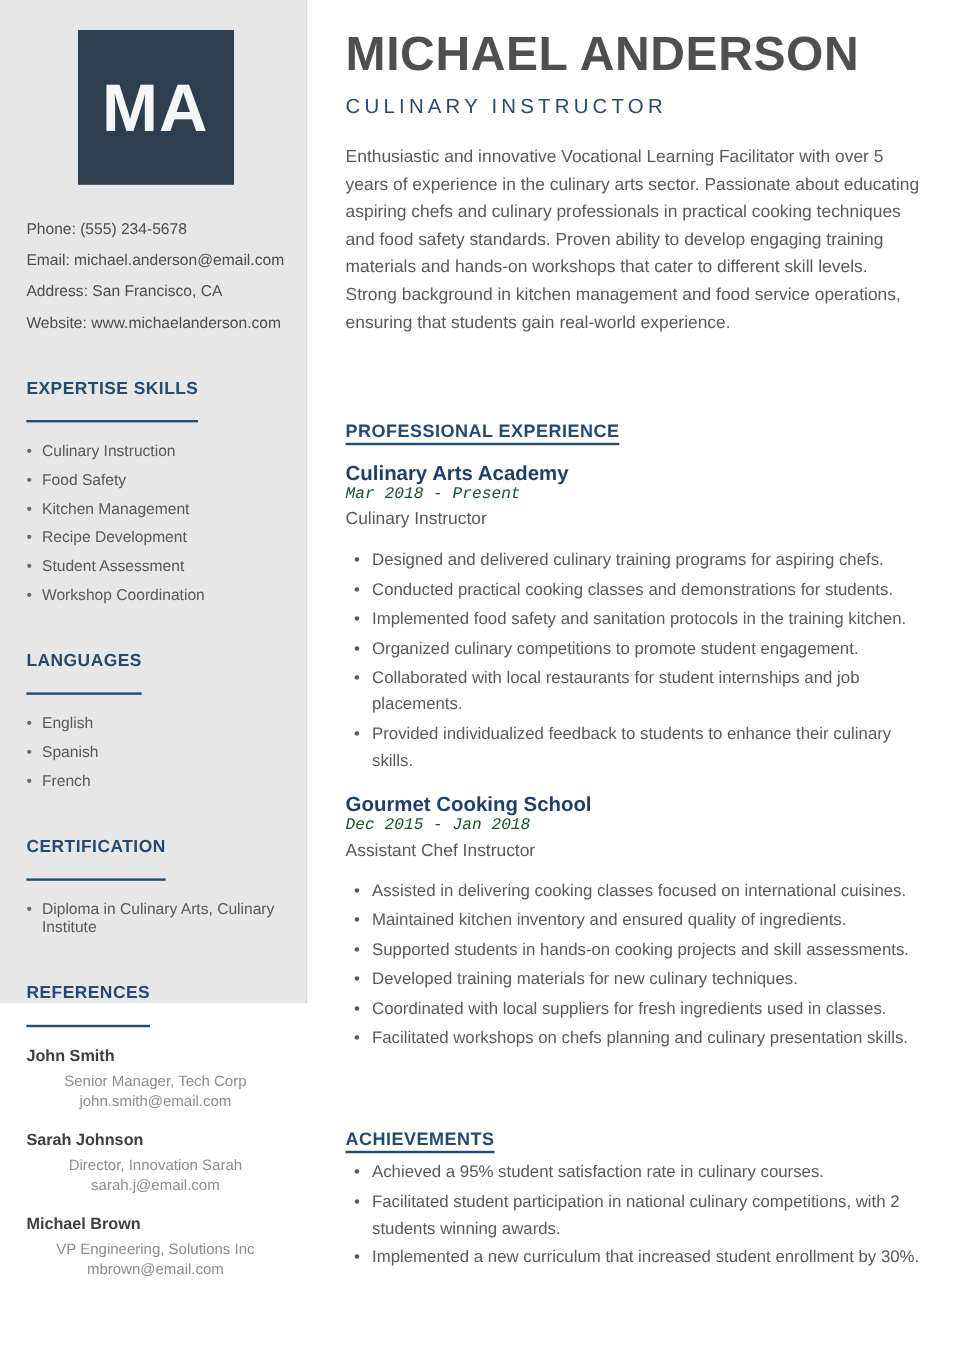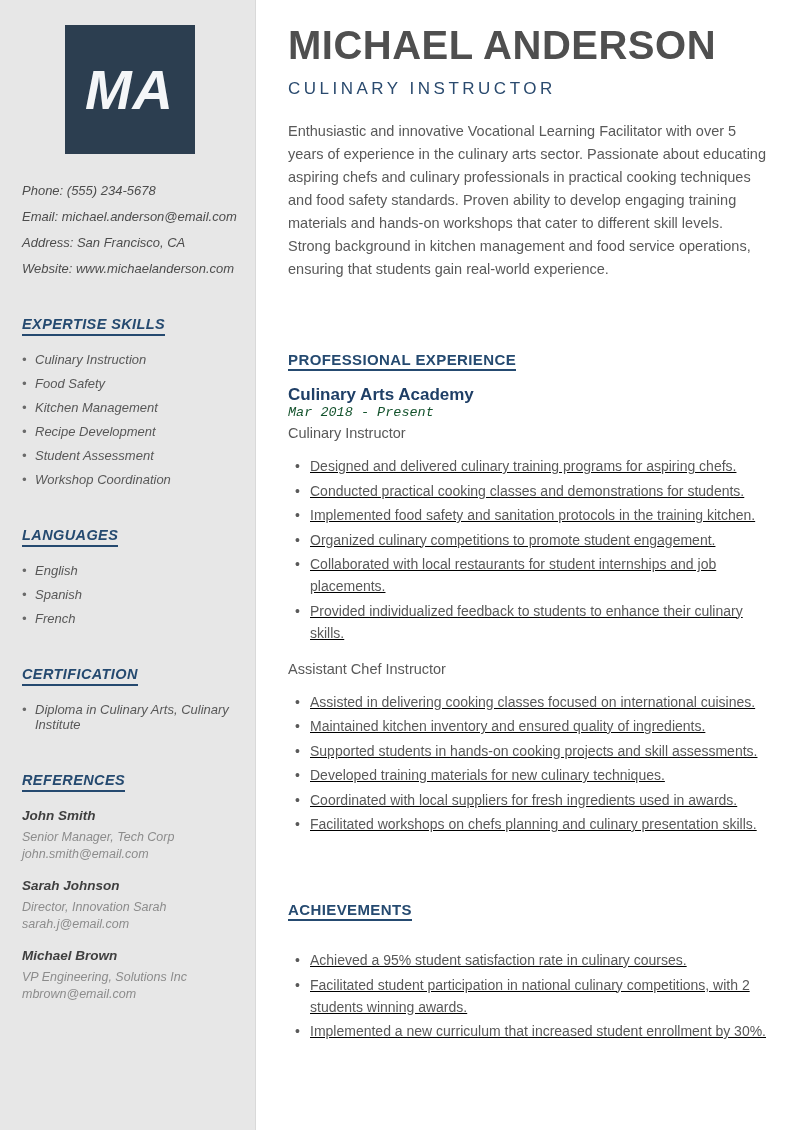--- a/index.html
+++ b/index.html
@@ -8,25 +8,24 @@
     font-family: "Liberation Sans", sans-serif;
     background: #ffffff;
     display: flex;
     overflow: hidden;
   }
 
   
   .sidebar {
     width: 256px;
     min-width: 256px;
-    height: 1130px;
+    height: 836px;
     background: #e7e7e7;
     padding: 25px 18px 0 22px;
     border-right: 1px solid #d9d9d9;
-    font-style: italic;
   }
   .monogram {
     width: 130px;
     height: 129px;
     background: #2c3e50;
     margin: 0 auto;
     display: flex;
     align-items: center;
     justify-content: center;
     color: #f4f6f8;
@@ -45,21 +44,21 @@
     margin-top: 40px;
     margin-bottom: 16px;
     font-size: 14.5px;
     font-weight: bold;
     color: #254a70;
     letter-spacing: 0.4px;
   }
   .side-heading span {
     display: inline-block;
     border-bottom: 2px solid #254a70;
-    padding-bottom: 2px;
+    padding-bottom: 18px;
   }
   ul.side-list { list-style: none; }
   ul.side-list li {
     font-size: 13px;
     color: #585858;
     line-height: 15px;
     margin-bottom: 9px;
     padding-left: 13px;
     position: relative;
   }
@@ -73,20 +72,21 @@
   .ref-name {
     font-size: 13.5px;
     font-weight: bold;
     color: #3f3f3f;
     margin-bottom: 6px;
   }
   .ref-title, .ref-email {
     font-size: 12.5px;
     color: #8c8c8c;
     line-height: 17px;
+    text-align: center;
   }
 
   
   .main {
     flex: 1;
     padding: 24px 32px 0 32px;
   }
   .person-name {
     font-size: 40px;
     font-weight: bold;
@@ -135,36 +135,36 @@
     font-size: 13.5px;
     font-style: italic;
     color: #14532d;
     font-family: Liberation Mono, monospace;
   }
   .job-role {
     margin-top: 5px;
     font-size: 14.5px;
     color: #595959;
   }
-  ul.main-list { list-style: none; margin-top: 14px; text-decoration: underline; }
+  ul.main-list { list-style: none; margin-top: 14px; }
   ul.main-list li {
     font-size: 14px;
     color: #595959;
     line-height: 22px;
     margin-bottom: 2.5px;
     padding-left: 22px;
     position: relative;
   }
   ul.main-list li::before {
     content: "•";
     position: absolute;
     left: 7px;
     color: #595959;
   }
-  ul.main-list.achievements { margin-top: 28px; }
+  ul.main-list.achievements { margin-top: 4px; }
 </style>
 </head>
 <body>
 
 <aside class="sidebar">
   <div class="monogram">
     <span>MA</span>
   </div>
 
   <div class="contact">
@@ -231,27 +231,31 @@
       <li>Designed and delivered culinary training programs for aspiring chefs.</li>
       <li>Conducted practical cooking classes and demonstrations for students.</li>
       <li>Implemented food safety and sanitation protocols in the training kitchen.</li>
       <li>Organized culinary competitions to promote student engagement.</li>
       <li>Collaborated with local restaurants for student internships and job placements.</li>
       <li>Provided individualized feedback to students to enhance their culinary skills.</li>
     </ul>
   </section>
 
   <section class="job" style="margin-top:17px;">
+    <div class="job-header">
+      <span class="job-company">Gourmet Cooking School</span>
+      <span class="job-dates">Dec 2015 - Jan 2018</span>
+    </div>
     <div class="job-role">Assistant Chef Instructor</div>
     <ul class="main-list">
       <li>Assisted in delivering cooking classes focused on international cuisines.</li>
       <li>Maintained kitchen inventory and ensured quality of ingredients.</li>
       <li>Supported students in hands-on cooking projects and skill assessments.</li>
       <li>Developed training materials for new culinary techniques.</li>
-      <li>Coordinated with local suppliers for fresh ingredients used in awards.</li>
+      <li>Coordinated with local suppliers for fresh ingredients used in classes.</li>
       <li>Facilitated workshops on chefs planning and culinary presentation skills.</li>
     </ul>
   </section>
 
   <h2 class="section-heading" style="margin-top:22px;"><span>ACHIEVEMENTS</span></h2>
   <ul class="main-list achievements">
     <li>Achieved a 95% student satisfaction rate in culinary courses.</li>
     <li>Facilitated student participation in national culinary competitions, with 2 students winning awards.</li>
     <li>Implemented a new curriculum that increased student enrollment by 30%.</li>
   </ul>

